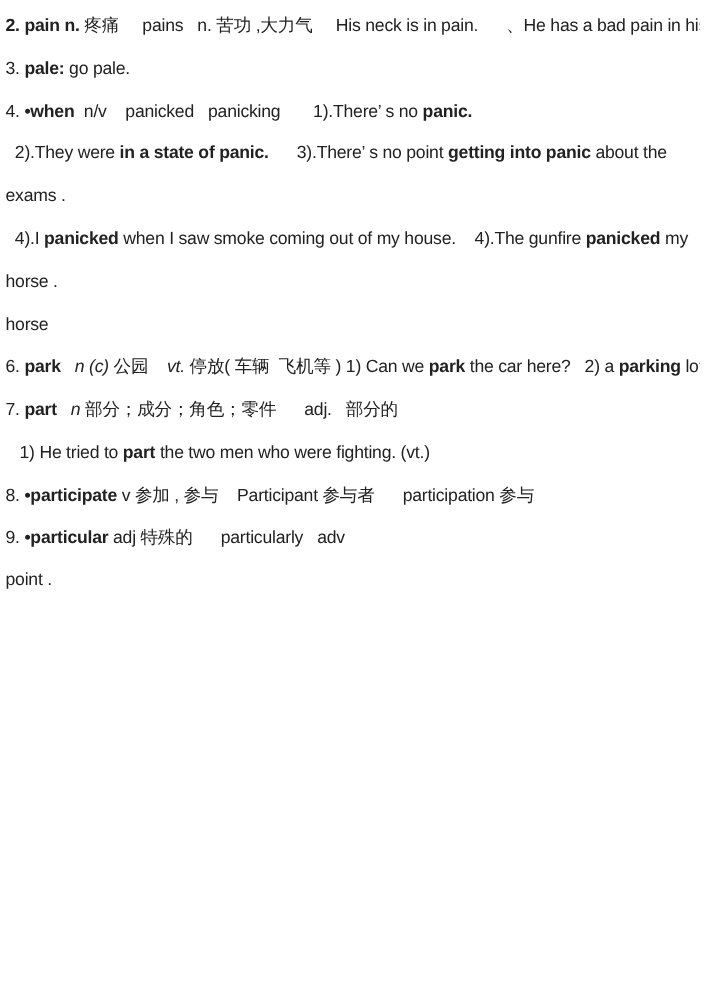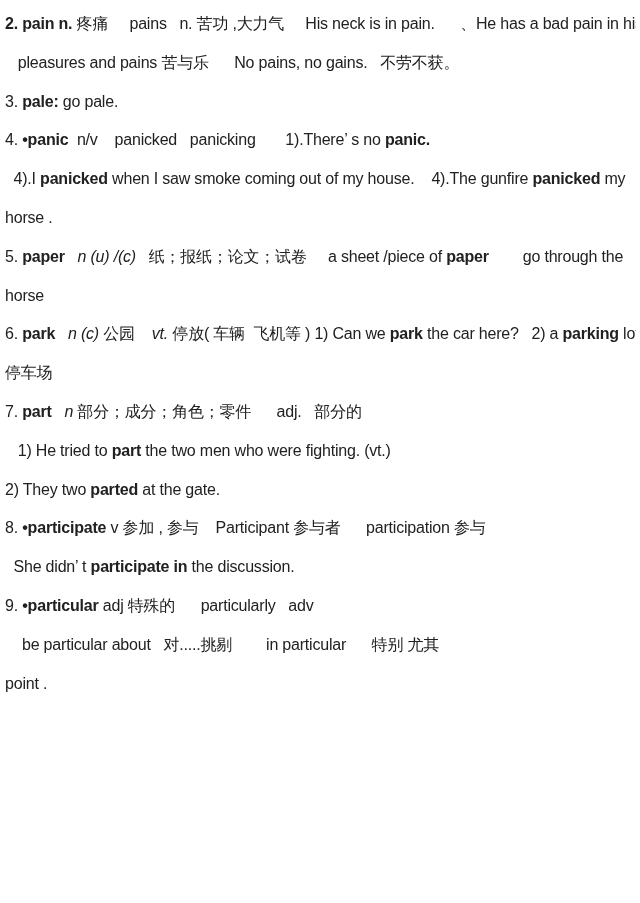--- a/index.html
+++ b/index.html
@@ -32,30 +32,26 @@
   }
   .b { font-weight: 700; }
   .i { font-style: italic; }
   .ws { word-spacing: 2.5px; }
 </style>
 </head>
 <body>
 
 <div class="page">
     <div class="line"><span class="b">2. pain n.</span><span class=""> 疼痛     pains   n. 苦功 ,大力气     His neck is in pain.      、He has a bad pain in his</span></div>
-    <div class="line"><span class="">   pleasures and pains 苦与乐      No pains, no gains.   不劳不获。</span></div>
     <div class="line"><span class="">3. </span><span class="b">pale:</span><span class=""> go pale.</span></div>
-    <div class="line"><span class="">4. </span><span class="b">•panic</span><span class="">  n/v    panicked   panicking       1).There’ s no </span><span class="b">panic.</span></div>
+    <div class="line"><span class="">4. </span><span class="b">•when</span><span class="">  n/v    panicked   panicking       1).There’ s no </span><span class="b">panic.</span></div>
+    <div class="line"><span class="">  2).They were </span><span class="b">in a state of panic.</span><span class="">      3).There’ s no point </span><span class="b">getting into panic</span><span class=""> about the</span></div>
+    <div class="line"><span class="">exams .</span></div>
     <div class="line"><span class="">  4).I </span><span class="b">panicked</span><span class=""> when I saw smoke coming out of my house.    4).The gunfire </span><span class="b">panicked</span><span class=""> my</span></div>
     <div class="line"><span class="">horse .</span></div>
-    <div class="line"><span class="">5. </span><span class="b">paper</span><span class="">   </span><span class=" i">n (u) /(c)</span><span class="">   纸；报纸；论文；试卷     a sheet /piece of </span><span class="b">paper</span><span class="">        go through the</span></div>
     <div class="line"><span class="">horse</span></div>
     <div class="line"><span class="">6. </span><span class="b">park</span><span class="">   </span><span class=" i">n (c)</span><span class=""> 公园    </span><span class=" i">vt.</span><span class=""> 停放( 车辆  飞机等 ) 1) Can we </span><span class="b">park</span><span class=""> the car here?   2) a </span><span class="b">parking</span><span class=""> lot</span></div>
-    <div class="line"><span class="">停车场</span></div>
     <div class="line"><span class="">7. </span><span class="b">part</span><span class="">   </span><span class=" i">n</span><span class=""> 部分；成分；角色；零件      adj.   部分的</span></div>
     <div class="line"><span class="">   1) He tried to </span><span class="b">part</span><span class=""> the two men who were fighting. (vt.)</span></div>
-    <div class="line"><span class="">2) They two </span><span class="b">parted</span><span class=""> at the gate.</span></div>
     <div class="line"><span class="">8. </span><span class="b">•participate</span><span class=""> v 参加 , 参与    Participant 参与者      participation 参与</span></div>
-    <div class="line"><span class="">  She didn’ t </span><span class="b">participate in</span><span class=""> the discussion.</span></div>
     <div class="line"><span class="">9. </span><span class="b">•particular</span><span class=""> adj 特殊的      particularly   adv</span></div>
-    <div class="line"><span class="">    be particular about   对.....挑剔        in particular      特别 尤其</span></div>
     <div class="line"><span class="">point .</span></div>
   </div>
 
 </body></html>

